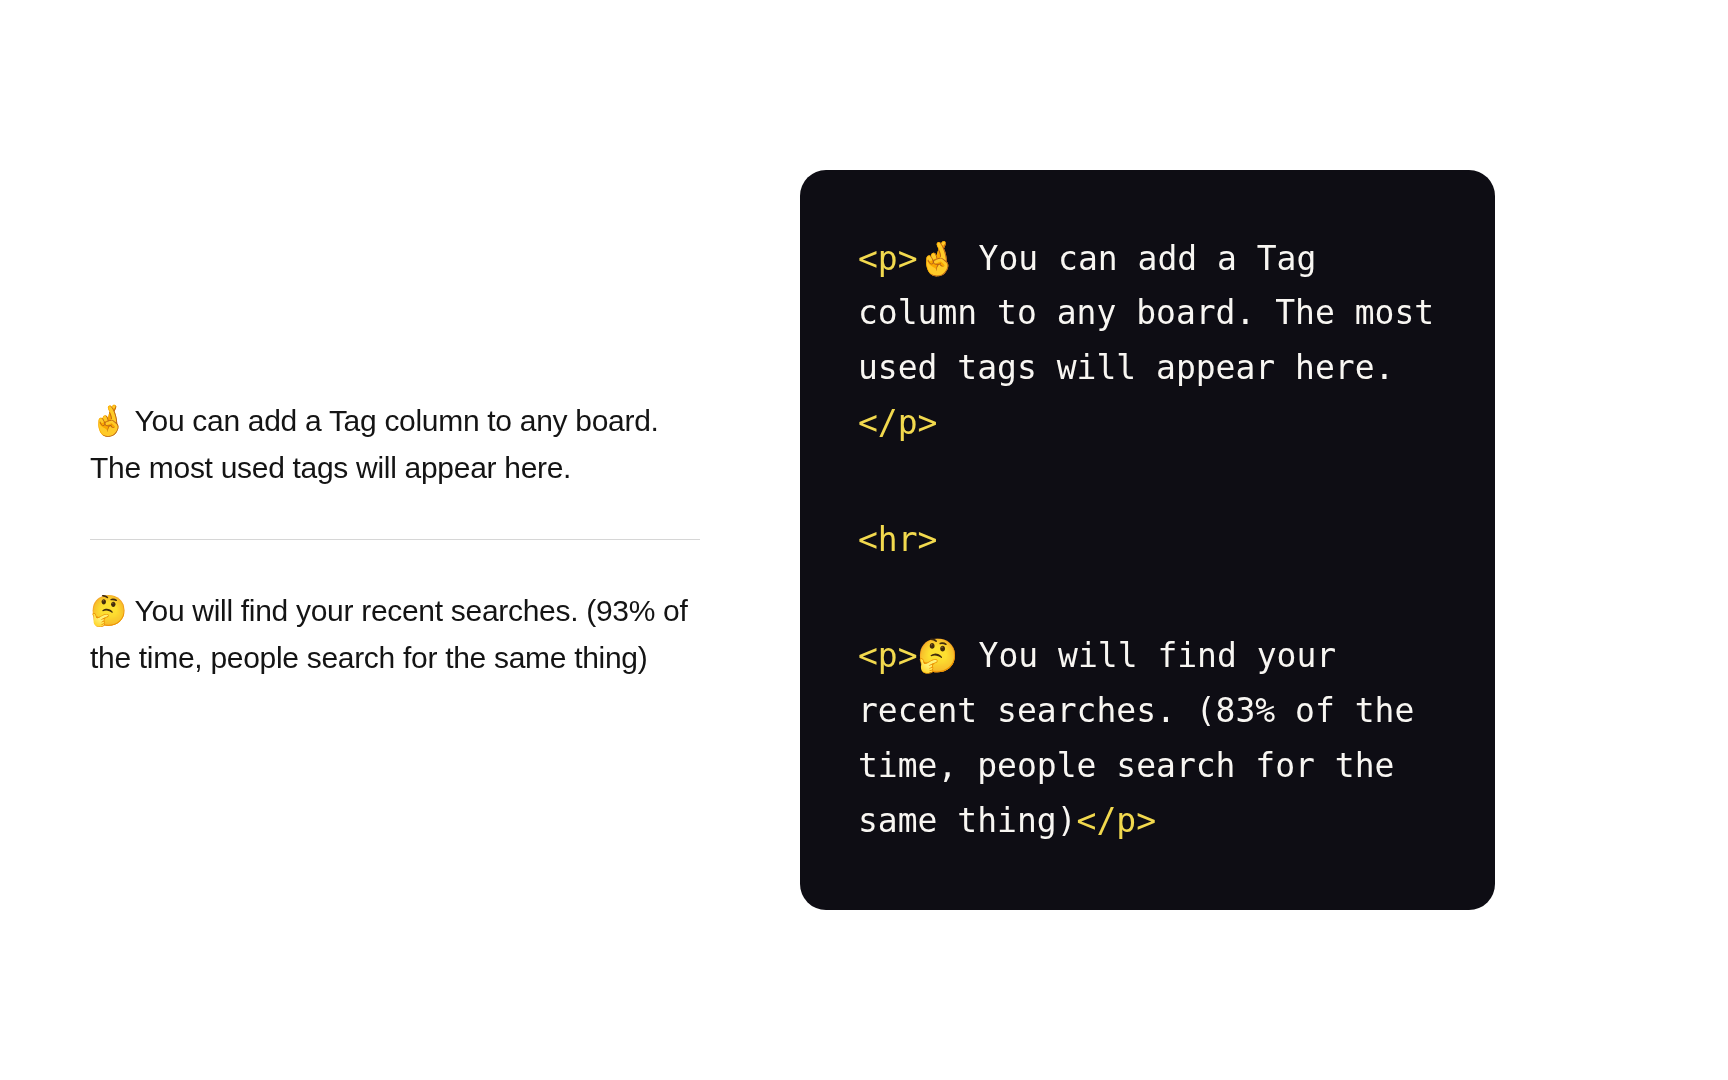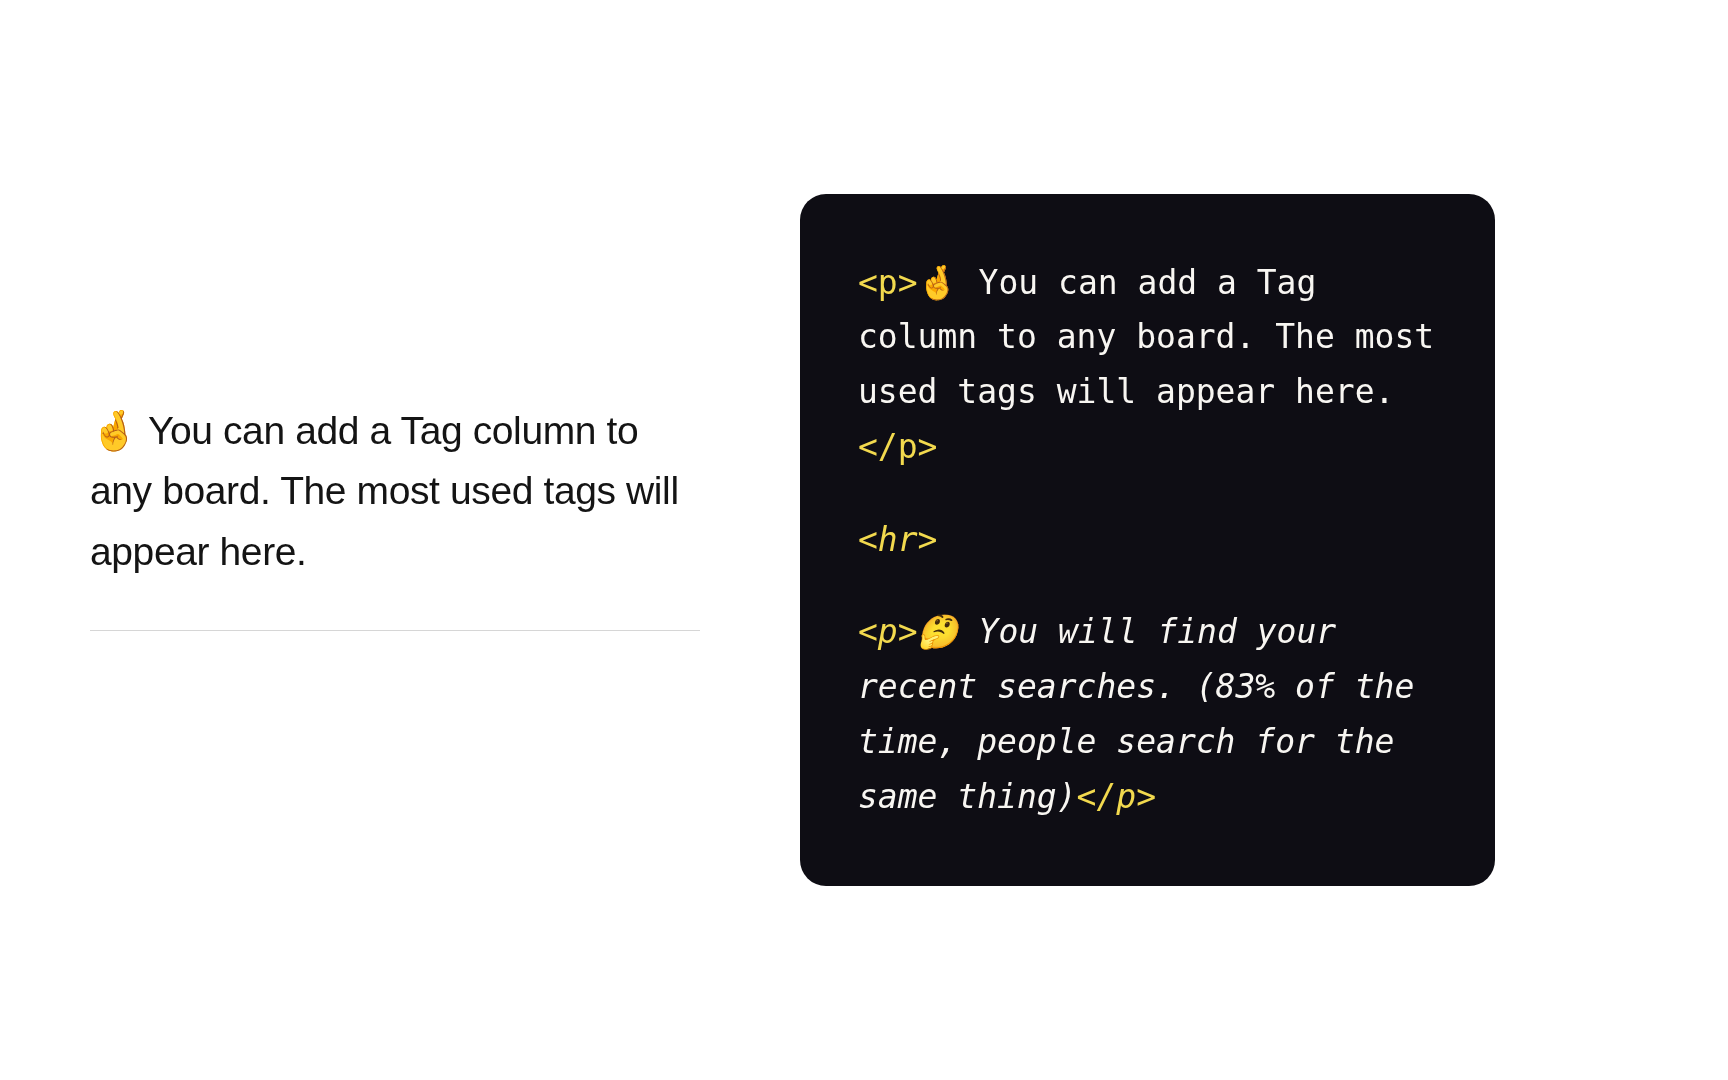--- a/index.html
+++ b/index.html
@@ -24,21 +24,21 @@
       padding: 0 90px;
       width: 100%;
       align-items: center;
     }
     
     .rendered-panel {
       flex: 0 0 610px;
     }
     
     .rendered-panel p {
-      font-size: 39px;
+      font-size: 30px;
       line-height: 1.55;
       color: #141414;
       font-weight: 400;
       letter-spacing: -0.01em;
     }
     
     .rendered-panel hr {
       border: none;
       border-top: 1.5px solid #d6d6d6;
       margin: 48px 0;
@@ -54,40 +54,40 @@
       line-height: 1.66;
       color: #f8f6f2;
     }
     
     .code-panel p {
       white-space: normal;
       word-wrap: break-word;
     }
     
     .code-panel .code-block + .code-block {
-      margin-top: 38px;
-      font-style: italic;
+      margin-top: 62px;
     }
     
     .tag {
       color: #f2d94e;
     }
     
     .emoji {
       display: inline;
     }
   </style>
 </head>
 <body>
 
 <div class="container">
 
   <div class="rendered-panel">
     <p>🤞 You can add a Tag column to any board. The most used tags will appear here.</p>
     <hr>
+    <p>🤔 You will find your recent searches. (93% of the time, people search for the same thing)</p>
   </div>
 
   <div class="code-panel">
     <p class="code-block"><span class="tag">&lt;p&gt;</span><span class="emoji">🤞</span><span> You can add a Tag column to any board. The most used tags will appear here.</span><span class="tag">&lt;/p&gt;</span></p>
 
     <p class="code-block"><span class="tag">&lt;hr&gt;</span></p>
 
     <p class="code-block"><span class="tag">&lt;p&gt;</span><span class="emoji">🤔</span><span> You will find your recent searches. (83% of the time, people search for the same thing)</span><span class="tag">&lt;/p&gt;</span></p>
   </div>
 

